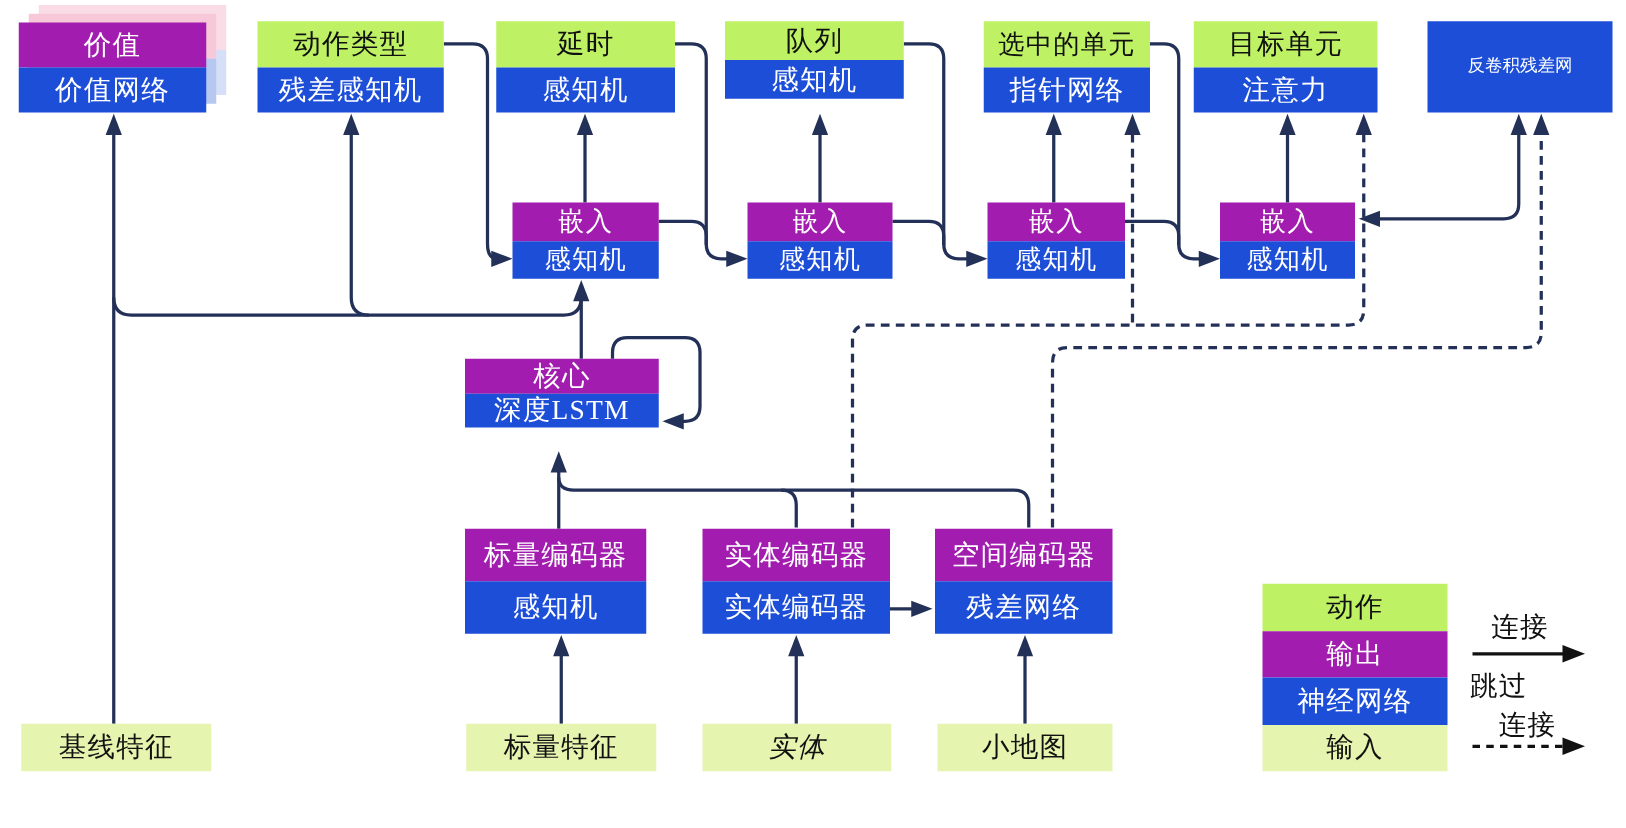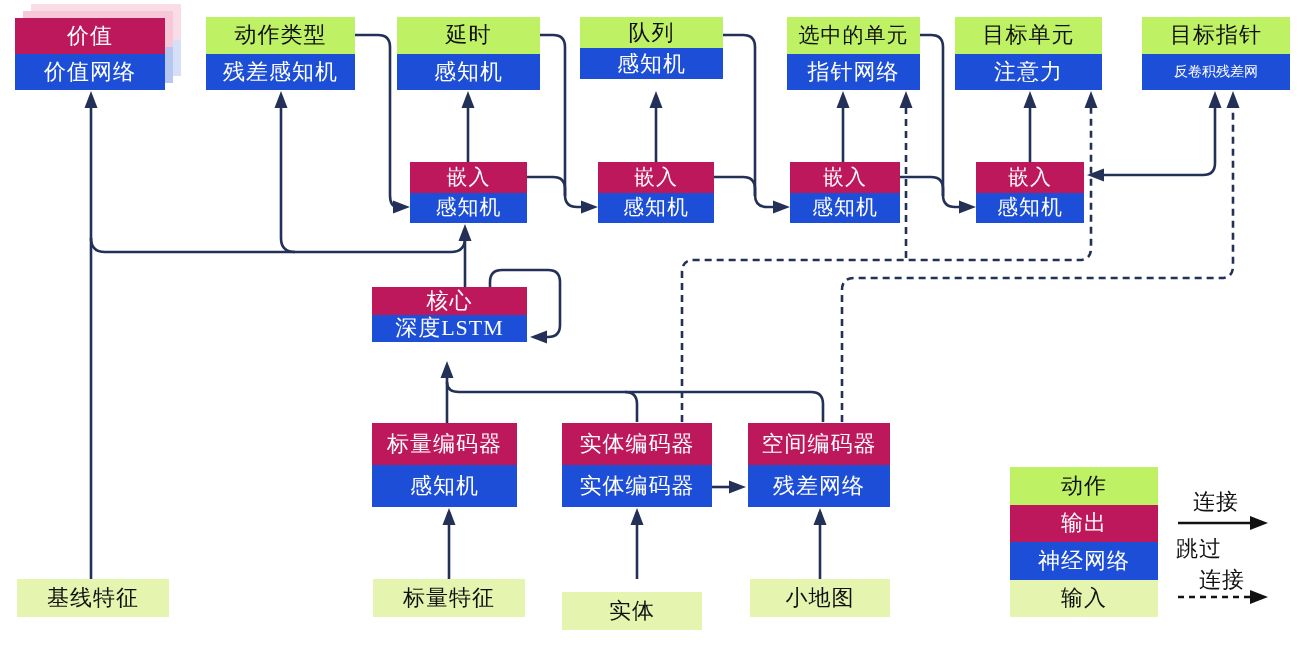--- a/index.html
+++ b/index.html
@@ -13,21 +13,21 @@
   #wires{position:absolute;left:0;top:0;z-index:1;}
   .block{
     position:absolute;z-index:2;
     display:flex;flex-direction:column;
   }
   .half{
     flex:1;display:flex;align-items:center;justify-content:center;
     font-size:22px;letter-spacing:1px;line-height:1;white-space:nowrap;
   }
   .yellow{background:#bef264;color:#111;}
-  .red{background:#be185d;color:#fff;}
+  .red{background:#a21caf;color:#fff;}
   .blue{background:#1d4ed8;color:#fff;}
   .green{background:#e5f4ae;color:#111;}
   .ghost{position:absolute;z-index:1;display:flex;flex-direction:column;}
   .ghost .g-top{flex:1;}
   .ghost .g-bot{flex:1;}
   .ghost1 .g-top{background:#f7c9d8;}
   .ghost1 .g-bot{background:#b6c8f0;}
   .ghost2 .g-top{background:#fadce7;}
   .ghost2 .g-bot{background:#d6dff8;}
   .legend-label{
@@ -133,21 +133,20 @@
   </div>
   <div class="block" style="left:787px;top:17px;width:133px;height:73px;text-align:center;">
     <div class="half yellow" style="font-size:21px;">选中的单元</div>
     <div class="half blue">指针网络</div>
   </div>
   <div class="block" style="left:955px;top:17px;width:147px;height:73px;">
     <div class="half yellow">目标单元</div>
     <div class="half blue">注意力</div>
   </div>
   <div class="block" style="left:1142px;top:17px;width:148px;height:73px;">
-    <div class="half yellow">目标指针</div>
     <div class="half blue" style="font-size:14px;letter-spacing:0;">反卷积残差网</div>
   </div>
 
   <div class="block" style="left:410px;top:162px;width:117px;height:61px;">
     <div class="half red" style="font-size:21px;">嵌入</div>
     <div class="half blue" style="font-size:21px;">感知机</div>
   </div>
   <div class="block" style="left:598px;top:162px;width:116px;height:61px;">
     <div class="half red" style="font-size:21px;">嵌入</div>
     <div class="half blue" style="font-size:21px;">感知机</div>
@@ -178,21 +177,21 @@
     <div class="half red">空间编码器</div>
     <div class="half blue">残差网络</div>
   </div>
 
   <div class="block" style="left:17px;top:579px;width:152px;height:38px;">
     <div class="half green">基线特征</div>
   </div>
   <div class="block" style="left:373px;top:579px;width:152px;height:38px;">
     <div class="half green">标量特征</div>
   </div>
-  <div class="block" style="left:562px;top:592px;width:140px;height:38px;">
+  <div class="block" style="left:562px;top:579px;width:151px;height:38px;font-style:italic;">
     <div class="half green">实体</div>
   </div>
   <div class="block" style="left:750px;top:579px;width:140px;height:38px;text-align:right;">
     <div class="half green">小地图</div>
   </div>
 
   <div class="block" style="left:1010px;top:467px;width:148px;height:150px;">
     <div class="half yellow">动作</div>
     <div class="half red">输出</div>
     <div class="half blue">神经网络</div>

